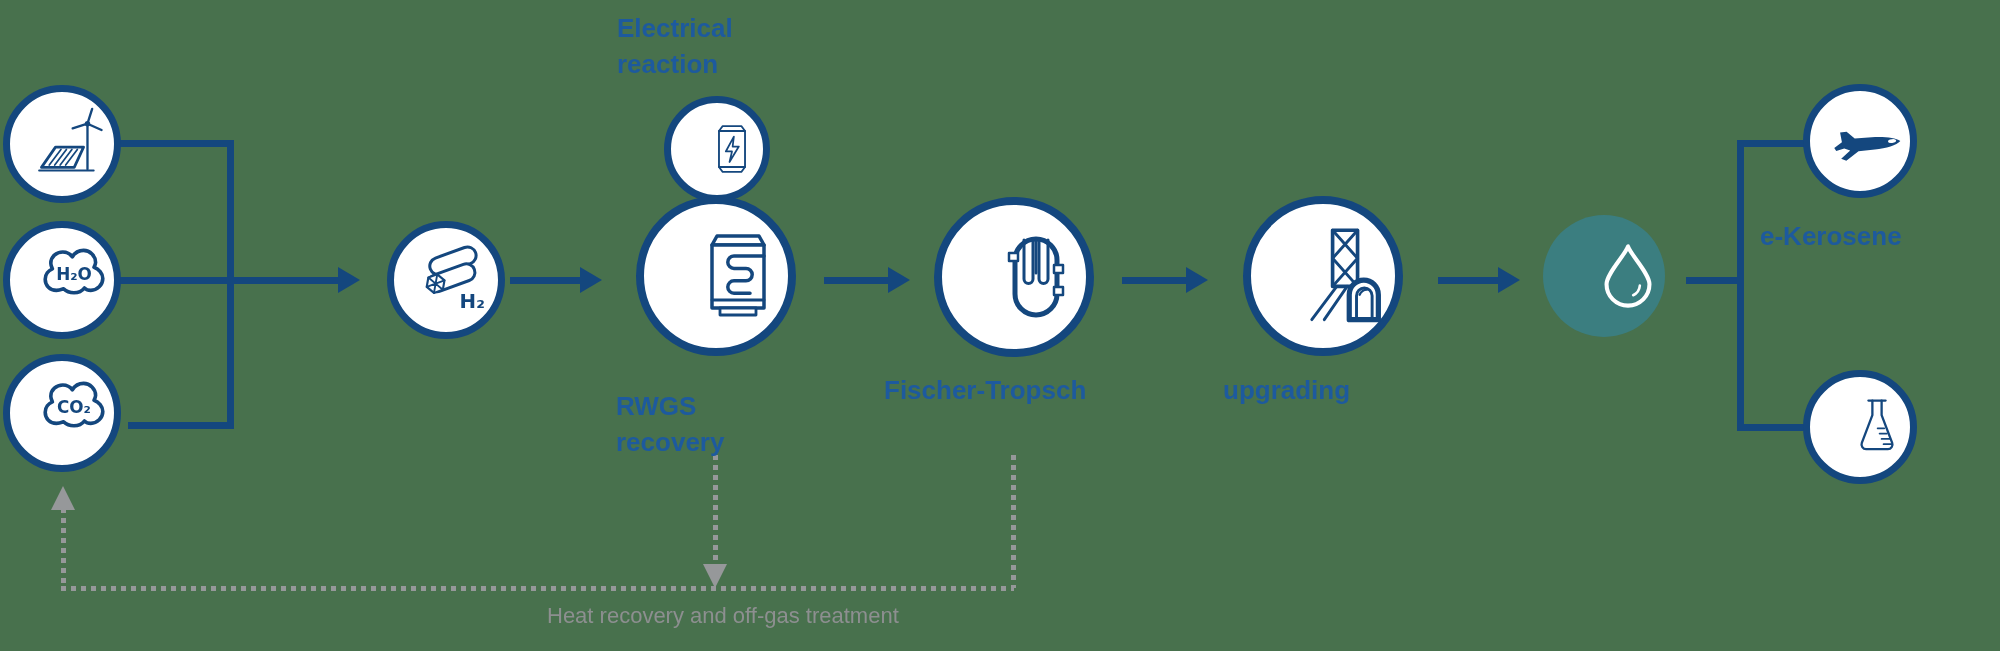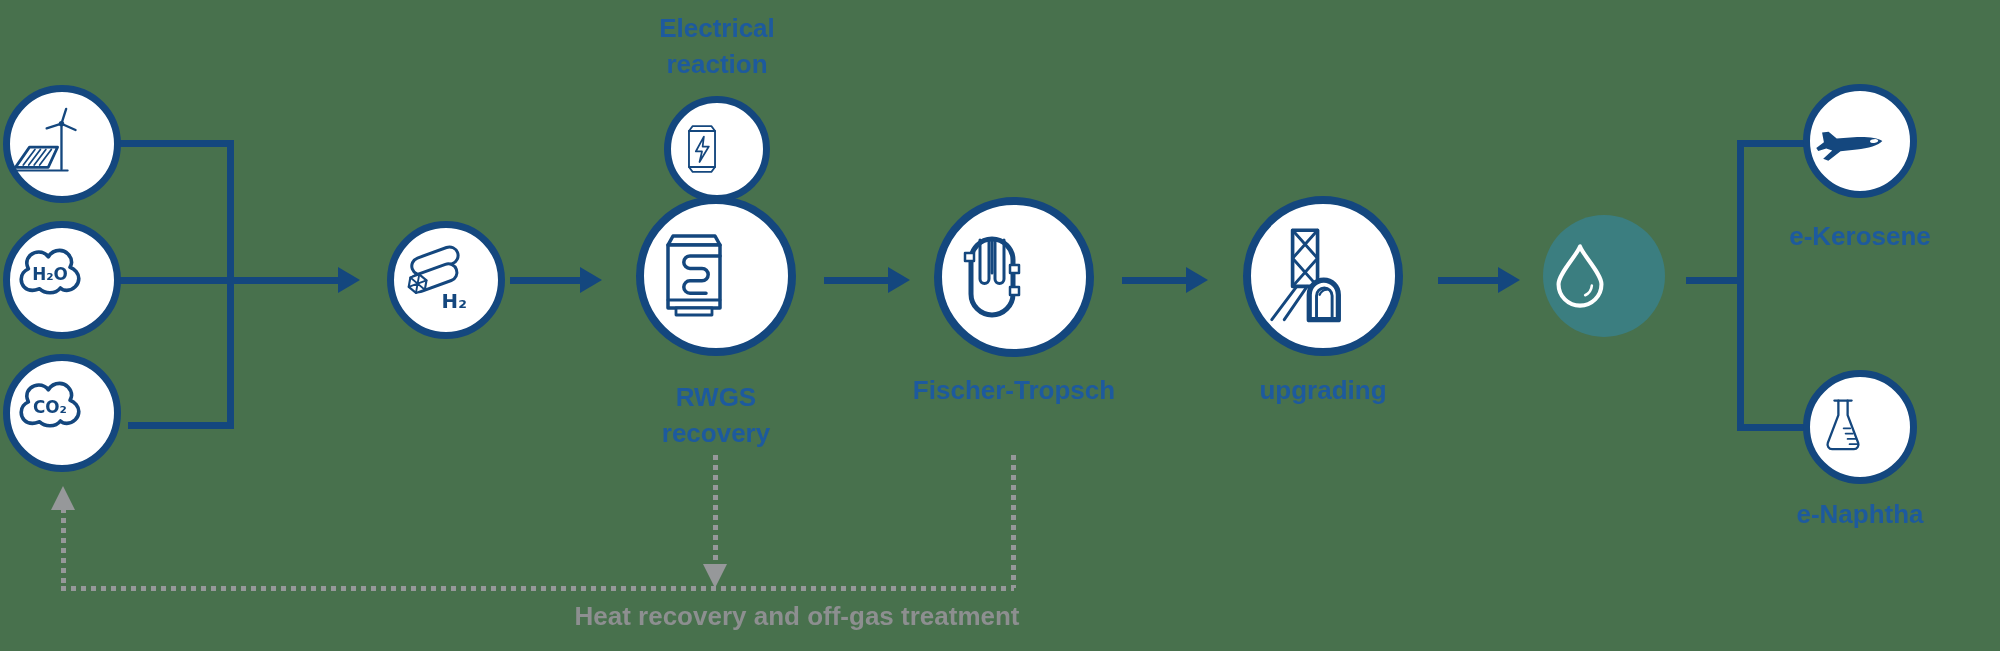--- a/index.html
+++ b/index.html
@@ -8,35 +8,35 @@
     --blue-text:#1D5A9E;
     --teal:#3B7E80;
     --gray-line:#96989A;
     --gray-text:#8D8F90;
     --white:#FFFFFF;
   }
   html,body{margin:0;padding:0;}
   body{background:var(--background);font-family:"Liberation Sans","DejaVu Sans",sans-serif;}
   .canvas{position:relative;width:2000px;height:651px;background:var(--background);overflow:hidden;}
   .circle{position:absolute;border-radius:50%;background:var(--white);border:7px solid var(--blue);
-          box-sizing:border-box;display:flex;align-items:center;justify-content:flex-start;}
+          box-sizing:border-box;display:flex;align-items:center;justify-content:flex-end;}
   .circle.big{border-width:8px;}
   .circle.teal{background:var(--teal);border:none;}
   .hline,.vline{position:absolute;background:var(--blue);}
   .head-right{position:absolute;width:0;height:0;border-top:13px solid transparent;
               border-bottom:13px solid transparent;border-left:22px solid var(--blue);}
   .dash-h{position:absolute;height:5px;background:repeating-linear-gradient(90deg,var(--gray-line) 0 5px,transparent 5px 10px);}
   .dash-v{position:absolute;width:5px;background:repeating-linear-gradient(180deg,var(--gray-line) 0 5px,transparent 5px 10px);}
   .ghead-up{position:absolute;width:0;height:0;border-left:12px solid transparent;
             border-right:12px solid transparent;border-bottom:24px solid var(--gray-line);}
   .ghead-down{position:absolute;width:0;height:0;border-left:12px solid transparent;
               border-right:12px solid transparent;border-top:24px solid var(--gray-line);}
   .lbl{position:absolute;color:var(--blue-text);font-size:26px;font-weight:700;
-       text-align:center;line-height:36px;}
-  .lbl.gray{color:var(--gray-text);font-weight:700;font-size:26px;}
+       text-align:left;line-height:36px;}
+  .lbl.gray{color:var(--gray-text);font-weight:400;font-size:22px;}
   
   .st{stroke:var(--blue);fill:none;stroke-linecap:round;stroke-linejoin:round;stroke-width:4;}
   .sw22{stroke-width:2.2}.sw25{stroke-width:2.5}.sw28{stroke-width:2.8}.sw3{stroke-width:3}
   .sw35{stroke-width:3.5}.sw45{stroke-width:4.5}.sw5{stroke-width:5}
   .fw{fill:var(--white);}
   .fb{fill:var(--blue);stroke:none;}
   .stw{stroke:var(--white);fill:none;stroke-linecap:round;stroke-linejoin:round;}
   .svgtext{fill:var(--blue);font-family:"DejaVu Sans",sans-serif;font-weight:bold;}
 </style>
 </head>
@@ -185,31 +185,30 @@
       <line x1="60" y1="76" x2="72" y2="76" class="st sw28"></line>
     </svg>
   </div>
 
   <div class="lbl" style="left:617px;top:10px;width:200px">
     <div>Electrical</div>
     <div>reaction</div>
   </div>
 
 
-  <div class="lbl" style="left:616px;top:379px;width:200px">
+  <div class="lbl" style="left:616px;top:388px;width:200px">
     <div>RWGS</div>
     <div>recovery</div>
   </div>
 
   <div class="lbl" style="left:884px;top:372px;width:260px">
     <div>Fischer-Tropsch</div>
   </div>
 
   <div class="lbl" style="left:1223px;top:372px;width:200px">
     <div>upgrading</div>
   </div>
 
   <div class="lbl" style="left:1760px;top:218px;width:200px">e-Kerosene</div>
-  <div class="lbl" style="left:1760px;top:496px;width:200px">e-Naphtha</div>
 
   <div class="lbl gray" style="left:547px;top:598px;width:500px">Heat recovery and off-gas treatment</div>
 
 </div>
 
 </body></html>

